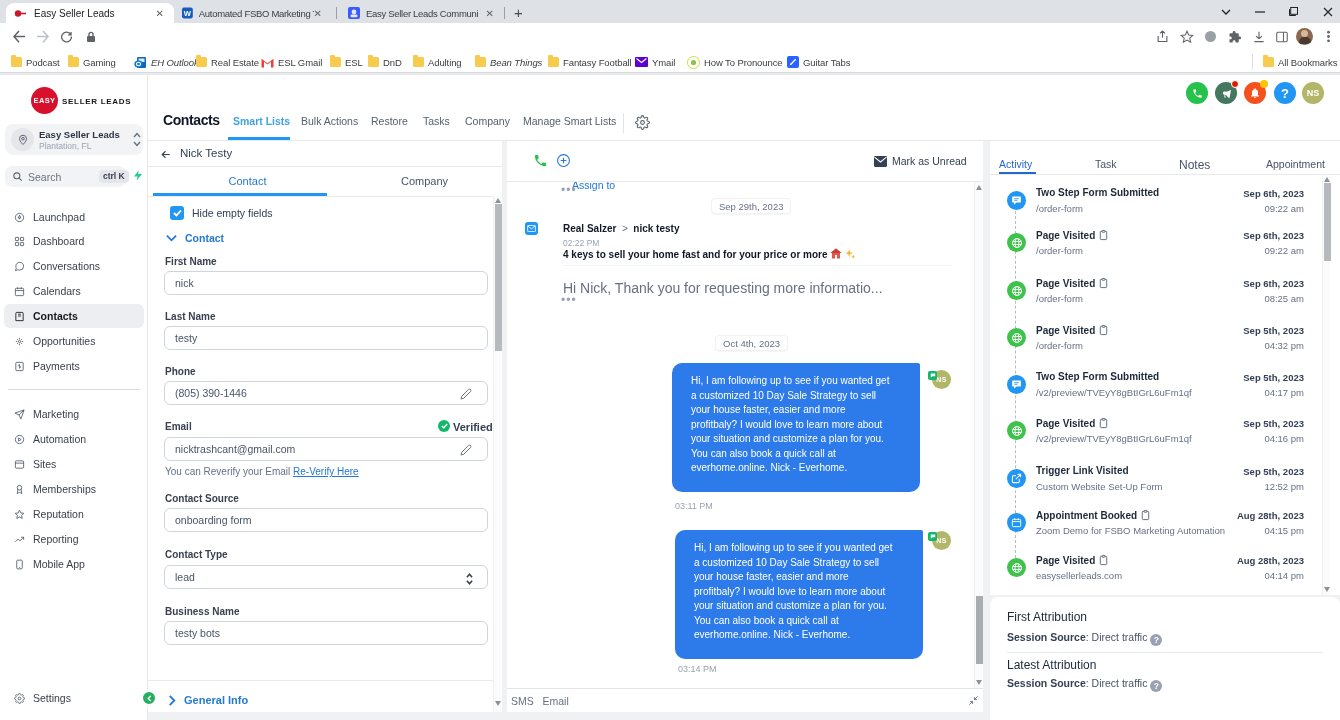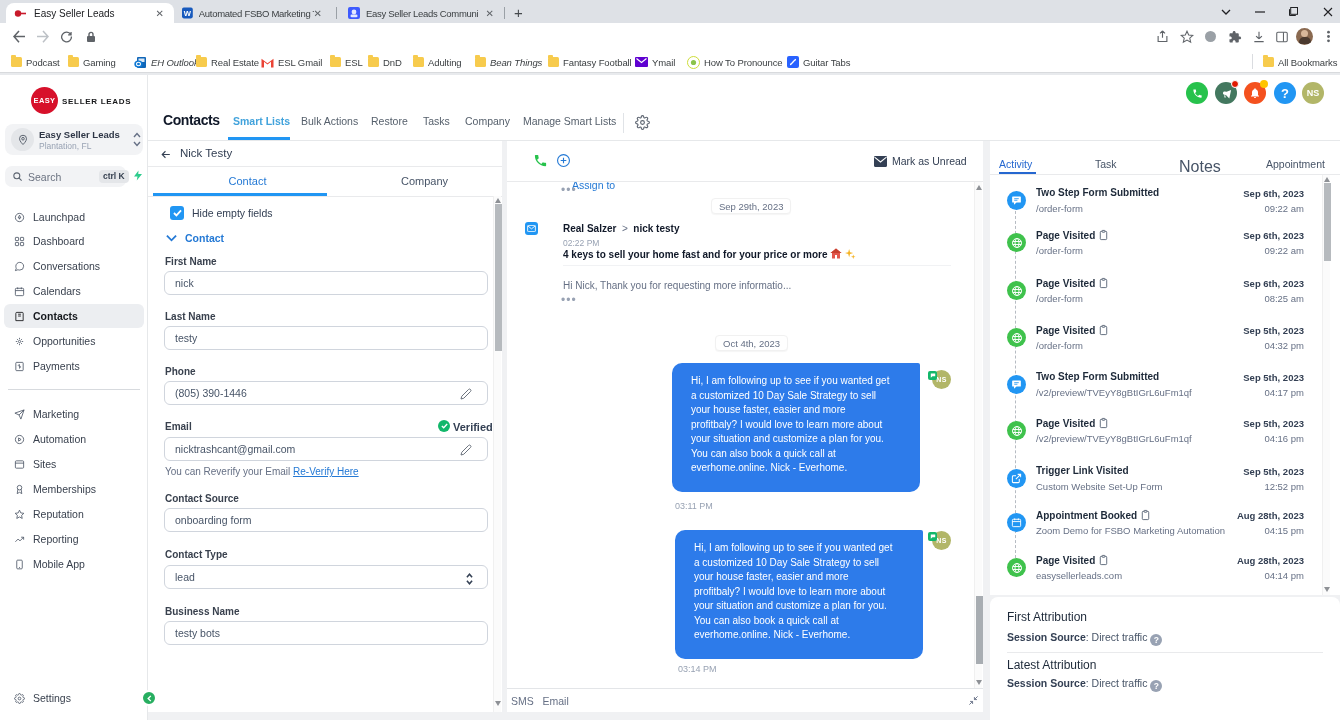--- a/index.html
+++ b/index.html
@@ -422,20 +422,26 @@
       <div class="inp abs" style="left:16px; top:367px;">onboarding form</div>
       <label class="f abs" style="left:17px; top:408px;">Contact Type</label>
       <div class="inp abs" style="left:16px; top:424px;">lead
         <svg class="abs" style="right:13px; top:7px;" width="9" height="12" viewBox="0 0 8 14" fill="none" stroke="#344054" stroke-width="1.8">
             <path d="M1 5 L4 1.5 L7 5 M1 9 L4 12.5 L7 9"></path>
           </svg>
       </div>
       <label class="f abs" style="left:17px; top:465px;">Business Name</label>
       <div class="inp abs" style="left:16px; top:480px;">testy bots</div>
 
+      <div class="abs" style="left:0; top:539px; width:345px; height:32px; background:#fff; border-top:1px solid #e9eaec;">
+        <svg class="abs" style="left:20px; top:14px;" width="8" height="11" viewBox="0 0 8 12" fill="none" stroke="#2479d5" stroke-width="2">
+            <path d="M1.5 1 L6.5 6 L1.5 11"></path>
+          </svg>
+        <div class="abs" style="left:36px; top:13px; font-size:11px; font-weight:bold; color:#2479d5;">General Info</div>
+      </div>
 
       <div class="sb" style="left:345px; top:55px; height:516px; background:#fbfbfb; border-left:1px solid #f0f0f0;">
         <div class="sbthumb" style="top:8px; height:147px; left:1px; width:7px; background:#b6babe;"></div>
         <div class="abs" style="left:1px; top:2px; width:0; height:0; border-left:3.5px solid transparent; border-right:3.5px solid transparent; border-bottom:5px solid #8e9196;"></div>
         <div class="abs" style="left:1px; top:505px; width:0; height:0; border-left:3.5px solid transparent; border-right:3.5px solid transparent; border-top:5px solid #8e9196;"></div>
       </div>
     </div>
     <div id="convPanel" class="panel" style="left:507px; top:66px; width:476px; height:571px; overflow:hidden;">
 
       <svg class="abs" style="left:26px; top:12px;" width="15" height="15" viewBox="0 0 24 24" fill="#27c24c">
@@ -469,21 +475,21 @@
             <path d="M12 1 L23 10 H20 V21 H14 V14 H10 V21 H4 V10 H1 Z" fill="#e2574c"></path>
             <path d="M12 1 L23 10 H1 Z" fill="#c8402f"></path>
             <rect x="14.5" y="15" width="5" height="6" fill="#7d5d3b" opacity="0"></rect>
           </svg>
         <svg width="11" height="11" viewBox="0 0 24 24" style="vertical-align:-1px;">
             <path d="M9 2 L11 9 L18 11 L11 13 L9 20 L7 13 L0 11 L7 9 Z" fill="#f5b324"></path>
             <path d="M18 14 L19.2 17.8 L23 19 L19.2 20.2 L18 24 L16.8 20.2 L13 19 L16.8 17.8 Z" fill="#f5b324"></path>
           </svg>
       </div>
       <div class="abs" style="left:56px; top:124px; width:388px; height:1px; background:#f1f2f4;"></div>
-      <div class="abs" style="left:56px; top:139px; font-size:10px; color:#667085;">Hi Nick, Thank you for requesting more informatio...</div>
+      <div class="abs" style="left:56px; top:139px; font-size:14px; color:#667085;">Hi Nick, Thank you for requesting more informatio...</div>
       <div class="abs" style="left:54px; top:152px; font-size:12px; color:#98a2b3; letter-spacing:1px;">•••</div>
       <div class="datepill" style="left:208px; top:194px;">Oct 4th, 2023</div>
 
       <div class="bubble" style="left:165px; top:222px; height:129px;">Hi, I am following up to see if you wanted get<br>a customized 10 Day Sale Strategy to sell<br>your house faster, easier and more<br>profitbaly? I would love to learn more about<br>your situation and customize a plan for you.<br>You can also book a quick call at<br>everhome.online. Nick - Everhome.</div>
       <div class="avatar" style="left:425px; top:229px;">NS</div>
       <div class="abadge" style="left:421px; top:230px;">
           <svg width="6" height="5" viewBox="0 0 10 9" fill="#fff">
             <path d="M1 1 H9 V6 H4 L1 8.5 Z"></path>
           </svg>
         </div>
@@ -507,21 +513,21 @@
 
       <div class="sb" style="left:467px; top:41px; height:506px; background:#fbfbfb; border-left:1px solid #f0f0f0;">
         <div class="sbthumb" style="top:414px; height:68px; left:1px; width:7px; background:#a8adb2;"></div>
         <div class="abs" style="left:1px; top:3px; width:0; height:0; border-left:3.5px solid transparent; border-right:3.5px solid transparent; border-bottom:5px solid #8e9196;"></div>
         <div class="abs" style="left:1px; top:498px; width:0; height:0; border-left:3.5px solid transparent; border-right:3.5px solid transparent; border-top:5px solid #8e9196;"></div>
       </div>
     </div>
     <div id="rightPanel" class="panel" style="left:990px; top:66px; width:350px; height:454px; overflow:hidden;">
       <div class="abs" style="left:9px; top:17px; font-size:10.5px; color:#2567d0;">Activity</div>
       <div class="abs" style="left:105px; top:17px; font-size:10.5px; color:#475467;">Task</div>
-      <div class="abs" style="left:189px; top:17px; font-size:16px; color:#475467;">Notes</div>
+      <div class="abs" style="left:189px; top:17px; font-size:12px; color:#475467;">Notes</div>
       <div class="abs" style="left:276px; top:17px; font-size:10.5px; color:#475467;">Appointment</div>
       <div class="abs" style="left:9px; top:31px; width:37px; height:2.5px; background:#2567d0;"></div>
       <div class="abs" style="left:0; top:33px; width:350px; height:1px; background:#e9eaec;"></div>
 
       <div class="abs" style="left:25px; top:60px; width:0; height:367px; border-left:1px dashed #b6bbc2;"></div>
       <div id="tl">
       <div class="aicon" style="top:50px; background:#2196f3;">
             <svg width="11" height="11" viewBox="0 0 24 24" fill="#fff">
               <path d="M4 3 H20 a1.5 1.5 0 0 1 1.5 1.5 V15 a1.5 1.5 0 0 1 -1.5 1.5 H12 L6.5 21 V16.5 H4 A1.5 1.5 0 0 1 2.5 15 V4.5 A1.5 1.5 0 0 1 4 3 Z"></path>
               <path d="M7 8 H17 M7 11.5 H14" stroke="#2196f3" stroke-width="1.8"></path>

